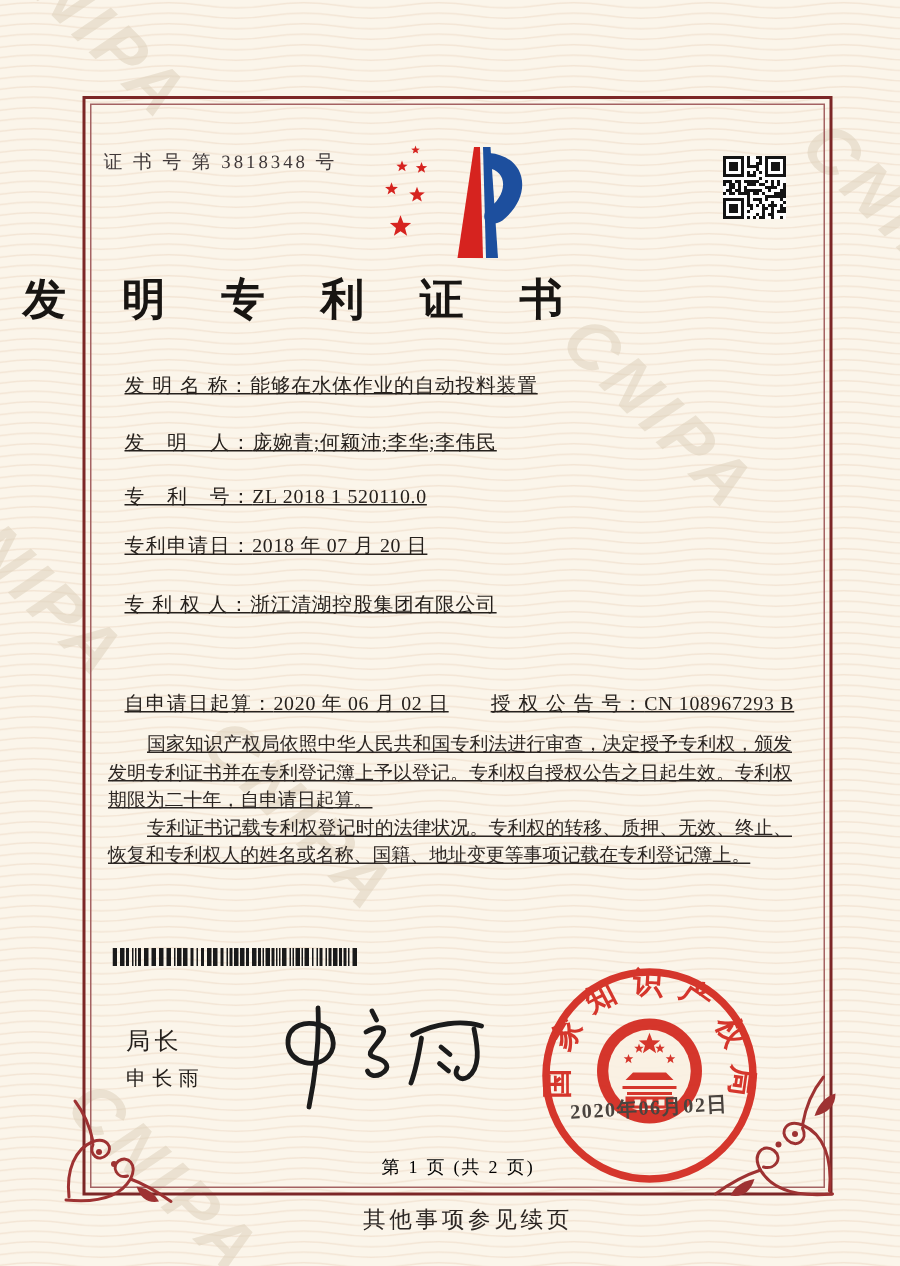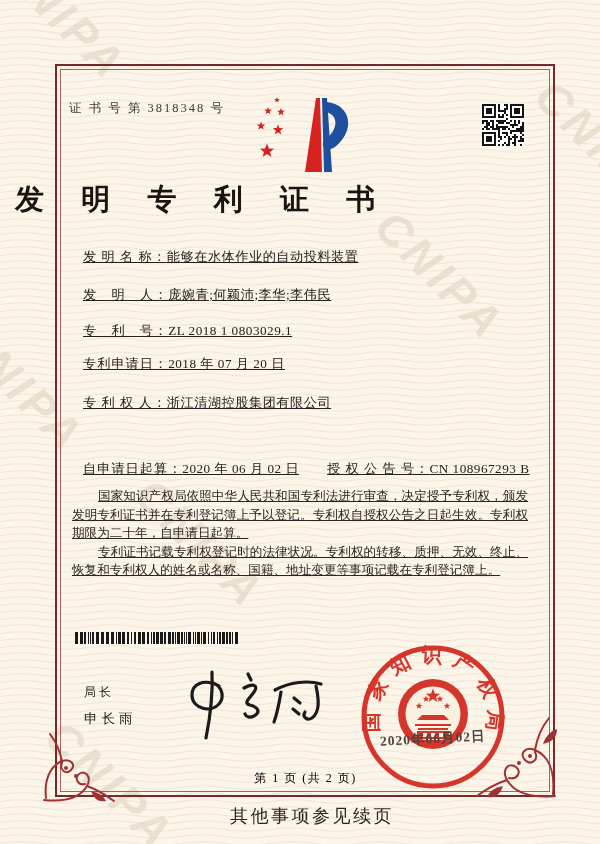--- a/index.html
+++ b/index.html
@@ -47,33 +47,33 @@
   }
   .row .lbl{letter-spacing:1px;}
   .row .val{letter-spacing:.5px;}
   .row2-label{margin-left:28px;}
   .paras{
     position:absolute;left:72px;top:487px;width:456px;
     font-size:12.6px;line-height:18.6px;color:#2c2623;text-align:justify;
   }
   .paras p{margin:0;text-indent:26px;text-decoration:underline;}
   .barcode{position:absolute;left:75px;top:632px;}
-  .issuer-title{position:absolute;left:84px;top:684px;font-size:12px;letter-spacing:3px;color:#26211d;}
+  .issuer-title{position:absolute;left:84px;top:684px;font-size:16px;letter-spacing:3px;color:#26211d;}
   .issuer-name{position:absolute;left:84px;top:710px;font-size:13.5px;letter-spacing:4px;color:#26211d;text-align:right;}
   .signature{position:absolute;left:178px;top:666px;}
   .seal{position:absolute;left:356px;top:640px;z-index:5;}
   .ornament-br{position:absolute;left:473px;top:706px;z-index:4;}
   .ornament-bl{position:absolute;left:40px;top:728px;z-index:4;}
   .page-num{
     position:absolute;left:55px;top:770px;width:501px;text-align:center;
     font-size:12px;letter-spacing:1.5px;color:#000000;
   }
   .footer-note{
     position:absolute;left:0;right:0;top:804px;text-align:center;
-    font-size:18px;letter-spacing:2.5px;color:#2c2623;padding-left:24px;
+    font-size:15px;letter-spacing:2.5px;color:#2c2623;padding-left:24px;
   }
 </style>
 </head>
 <body>
 
 <svg id="wave-bg" width="600" height="844" xmlns="http://www.w3.org/2000/svg">
   <defs>
     <pattern id="wv" width="90" height="7" patternUnits="userSpaceOnUse">
       <path d="M0 3.5 Q 22.5 0, 45 3.5 T 90 3.5" fill="none" stroke="#ecd9c4" stroke-width="1" opacity="0.6"></path>
     </pattern>
@@ -257,21 +257,21 @@
 
   <div class="title">发 明 专 利 证 书</div>
 
   <div class="row" style="top:248px">
     <span class="lbl">发 明 名 称：</span><span class="val">能够在水体作业的自动投料装置</span>
   </div>
   <div class="row" style="top:286px">
     <span class="lbl">发　明　人：</span><span class="val">庞婉青;何颖沛;李华;李伟民</span>
   </div>
   <div class="row" style="top:322px">
-    <span class="lbl">专　利　号：</span><span class="val">ZL 2018 1 0803029.1</span>
+    <span class="lbl">专　利　号：</span><span class="val">ZL 2018 1 520110.0</span>
   </div>
   <div class="row" style="top:355px">
     <span class="lbl">专利申请日：</span><span class="val">2018 年 07 月 20 日</span>
   </div>
   <div class="row" style="top:394px">
     <span class="lbl">专 利 权 人：</span><span class="val">浙江清湖控股集团有限公司</span>
   </div>
   <div class="row" style="top:460px">
     <span class="lbl">自申请日起算：</span><span class="val">2020 年 06 月 02 日</span><span class="lbl row2-label">授 权 公 告 号：</span><span class="val">CN 108967293 B</span>
   </div>

